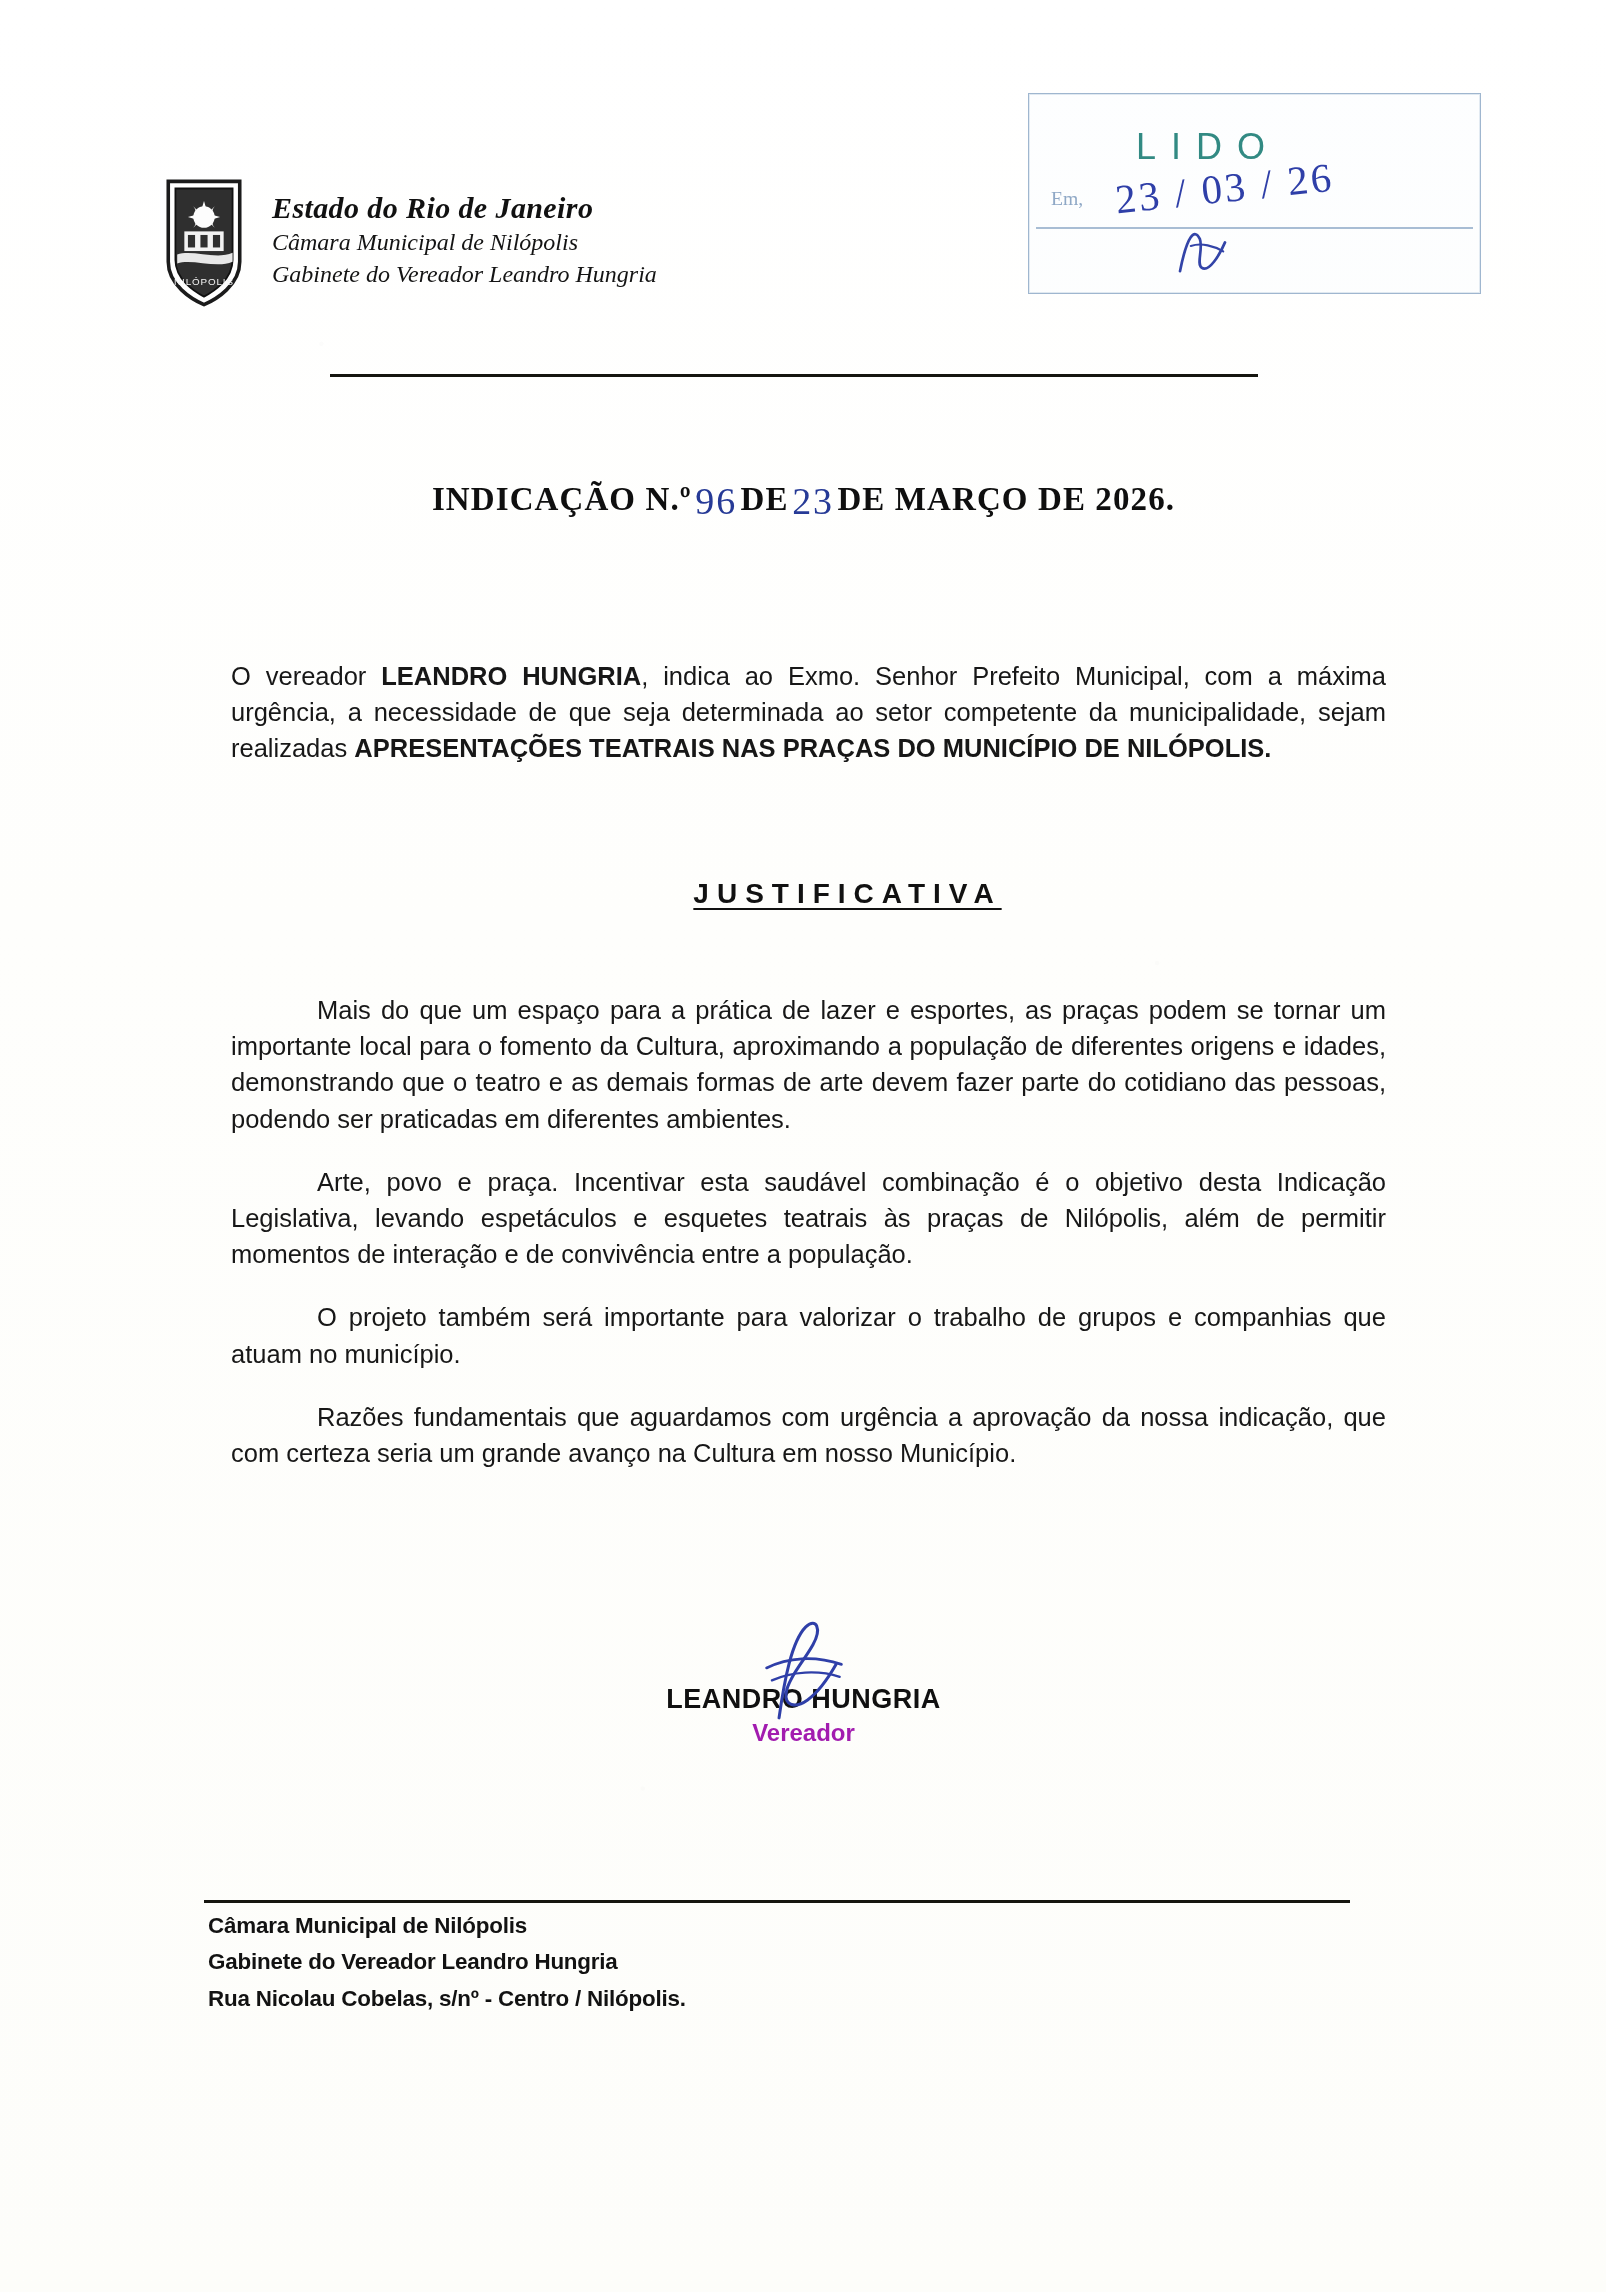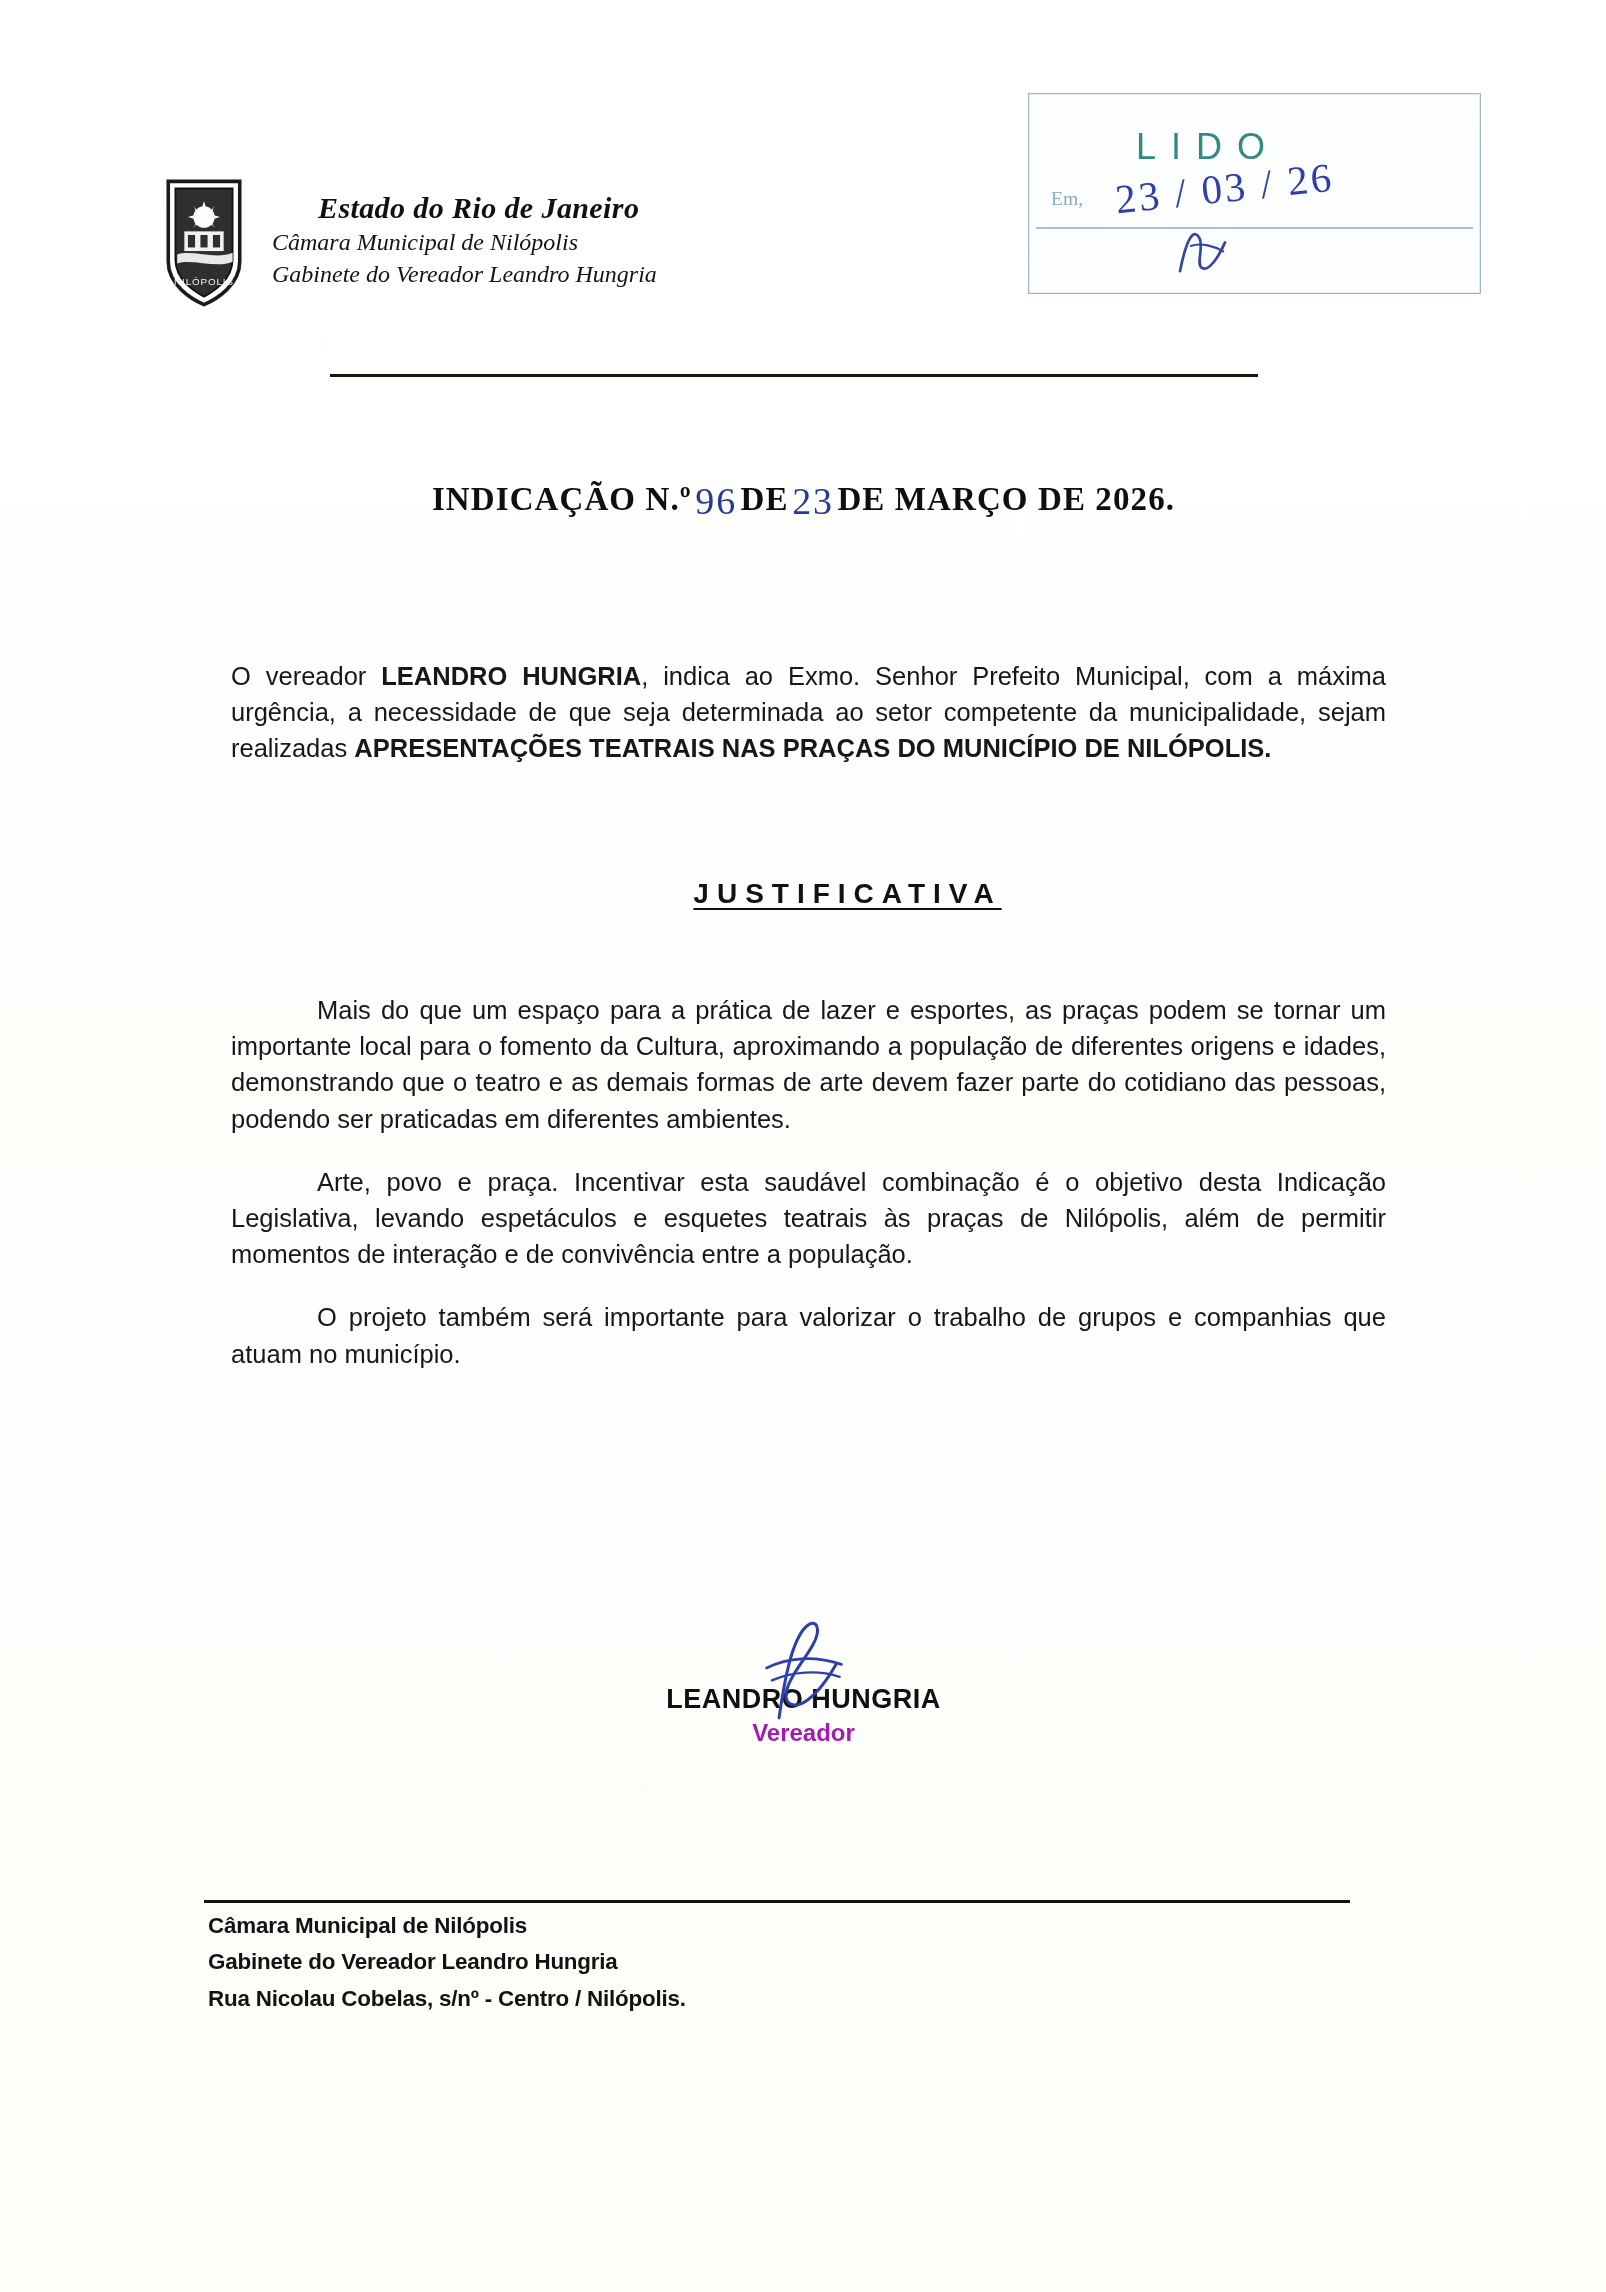--- a/index.html
+++ b/index.html
@@ -56,21 +56,20 @@
     padding-top: 12.5px;
   }
   .h-line1 {
     font-family: "Liberation Serif", serif;
     font-weight: bold;
     font-style: italic;
     font-size: 30px;
     letter-spacing: 0.4px;
     color: #111;
     line-height: 1.25;
-    margin-left: 46px;
   }
   .h-line2, .h-line3 {
     font-family: "Liberation Serif", serif;
     font-style: italic;
     font-size: 24px;
     color: #141414;
     line-height: 1.34;
   }
 
   .header-rule {
@@ -307,20 +306,21 @@
   <div class="body-block ementa">
     <span>O vereador </span><b>LEANDRO HUNGRIA</b><span>, indica ao Exmo. Senhor Prefeito Municipal, com a máxima urgência, a necessidade de que seja determinada ao setor competente da municipalidade, sejam realizadas </span><b>APRESENTAÇÕES TEATRAIS NAS PRAÇAS DO MUNICÍPIO DE NILÓPOLIS.</b>
   </div>
 
   <div class="just-title">JUSTIFICATIVA</div>
 
   <div class="body-block just-body">
     <div class="para">Mais do que um espaço para a prática de lazer e esportes, as praças podem se tornar um importante local para o fomento da Cultura, aproximando a população de diferentes origens e idades, demonstrando que o teatro e as demais formas de arte devem fazer parte do cotidiano das pessoas, podendo ser praticadas em diferentes ambientes.</div>
     <div class="para">Arte, povo e praça. Incentivar esta saudável combinação é o objetivo desta Indicação Legislativa, levando espetáculos e esquetes teatrais às praças de Nilópolis, além de permitir momentos de interação e de convivência entre a população.</div>
     <div class="para">O projeto também será importante para valorizar o trabalho de grupos e companhias que atuam no município.</div>
+    <div class="para">Razões fundamentais que aguardamos com urgência a aprovação da nossa indicação, que com certeza seria um grande avanço na Cultura em nosso Município.</div>
   </div>
 
   <div class="sig-wrap">
     <svg class="sig-scribble" viewBox="0 0 180 120" xmlns="http://www.w3.org/2000/svg">
       <path d="M48 112 C54 70 62 26 78 10 C90 -1 96 12 86 30 C76 48 58 68 56 84 C54 98 66 102 80 92 C94 82 104 66 112 52" fill="none" stroke="#2f3fa8" stroke-width="3.4" stroke-linecap="round"></path>
       <path d="M34 56 C58 44 88 42 118 52" fill="none" stroke="#2f3fa8" stroke-width="3" stroke-linecap="round"></path>
       <path d="M40 70 C62 60 92 58 116 66" fill="none" stroke="#2f3fa8" stroke-width="2.6" stroke-linecap="round"></path>
     </svg>
     <div class="sig-name">LEANDRO HUNGRIA</div>
     <div class="sig-role">Vereador</div>

